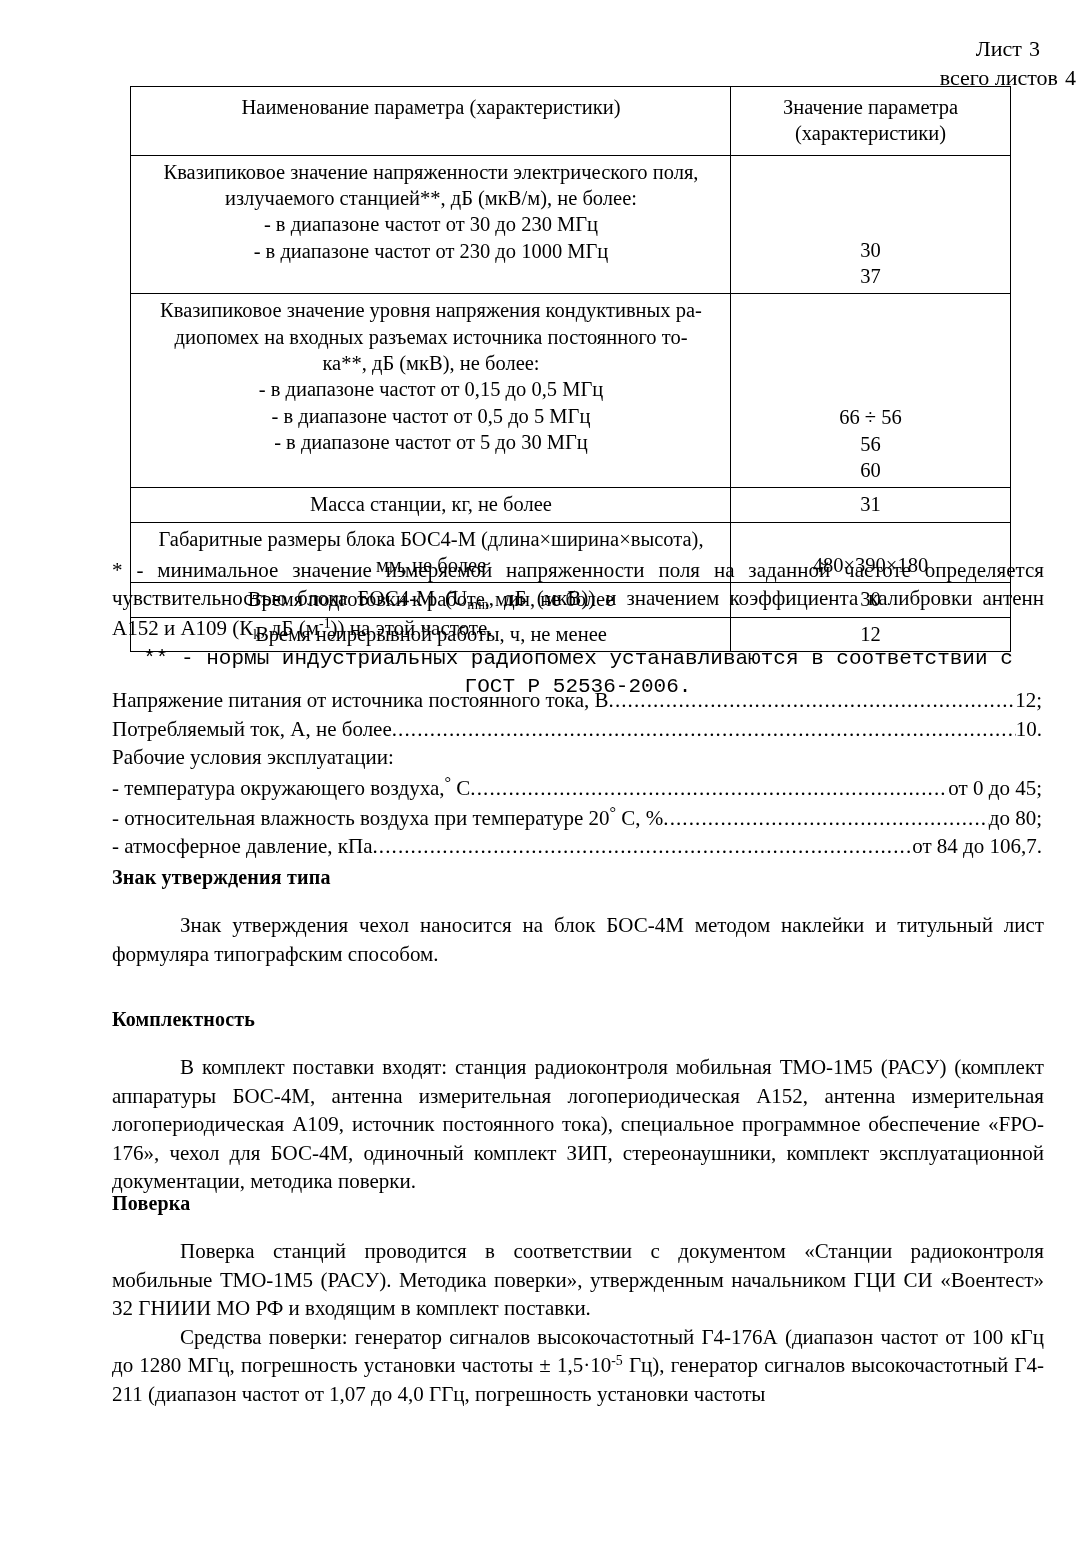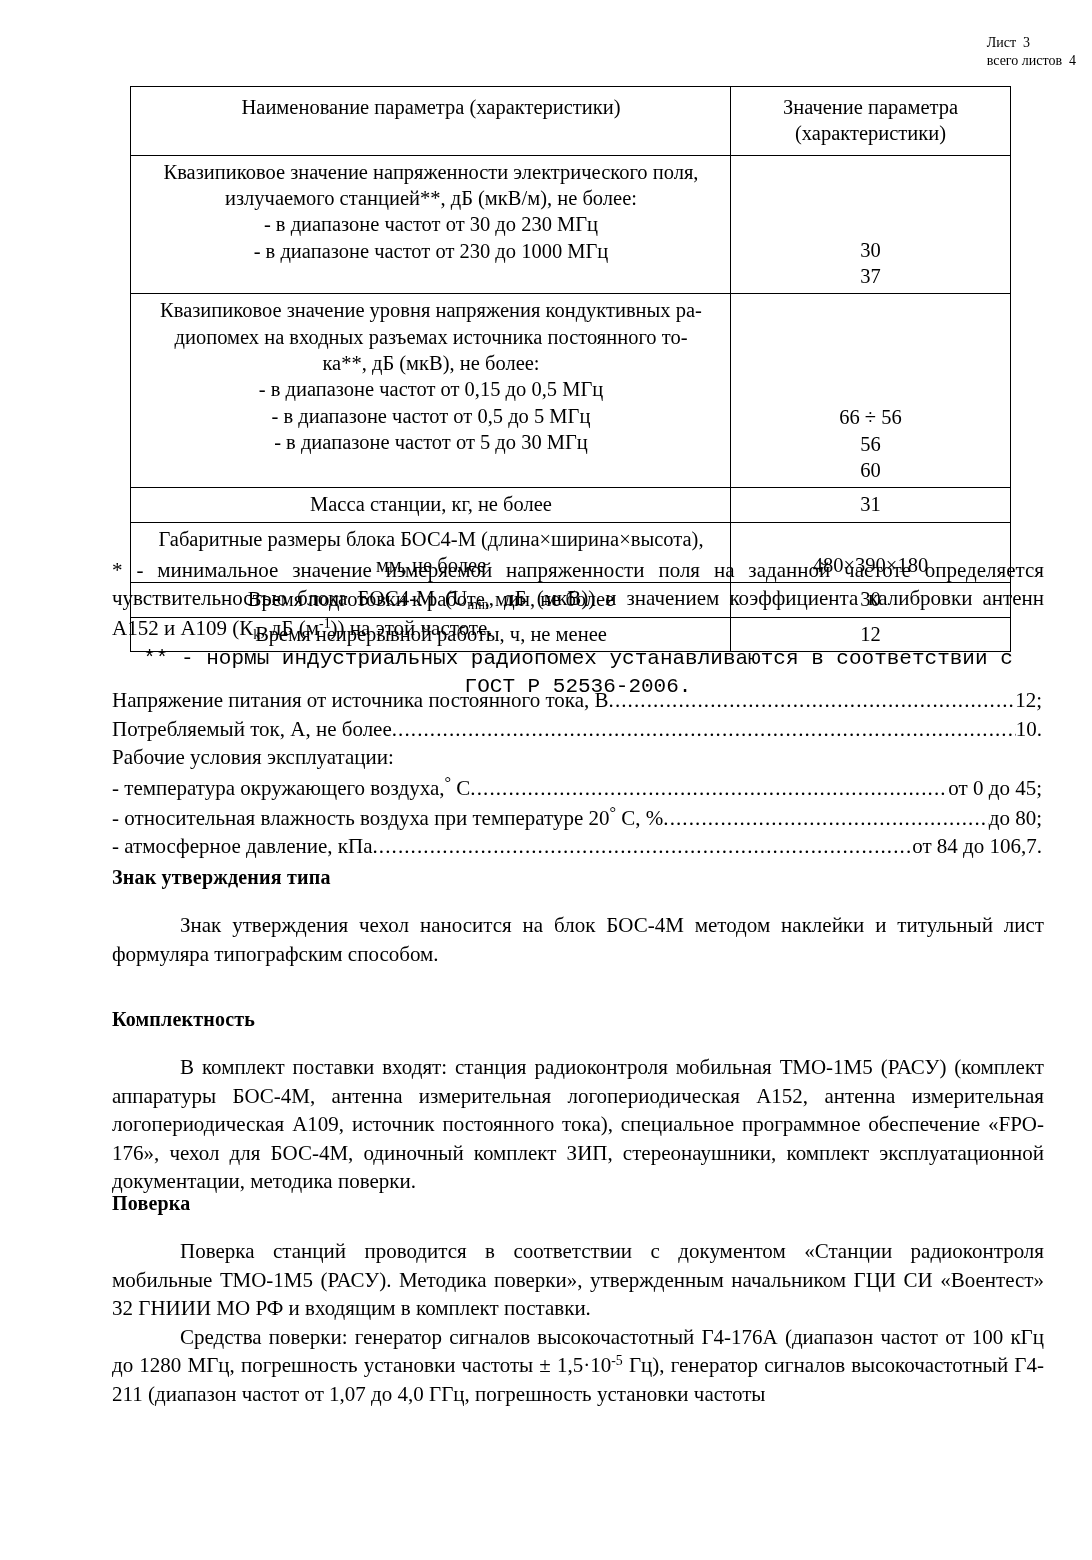--- a/index.html
+++ b/index.html
@@ -20,23 +20,23 @@
     left: 0; top: 0;
     width: 1092px;
     height: 1560px;
   }
 
   
   .page-header {
     position: absolute;
     top: 34px;
     right: 16px;
-    text-align: left;
+    text-align: center;
     line-height: 1.32;
-    font-size: 14px;
+    font-size: 22px;
   }
   .page-header .hline { white-space: nowrap; }
   .page-header .hnum { margin-left: 7px; }
 
   
   table.spec {
     position: absolute;
     left: 130px;
     top: 86px;
     width: 880px;

